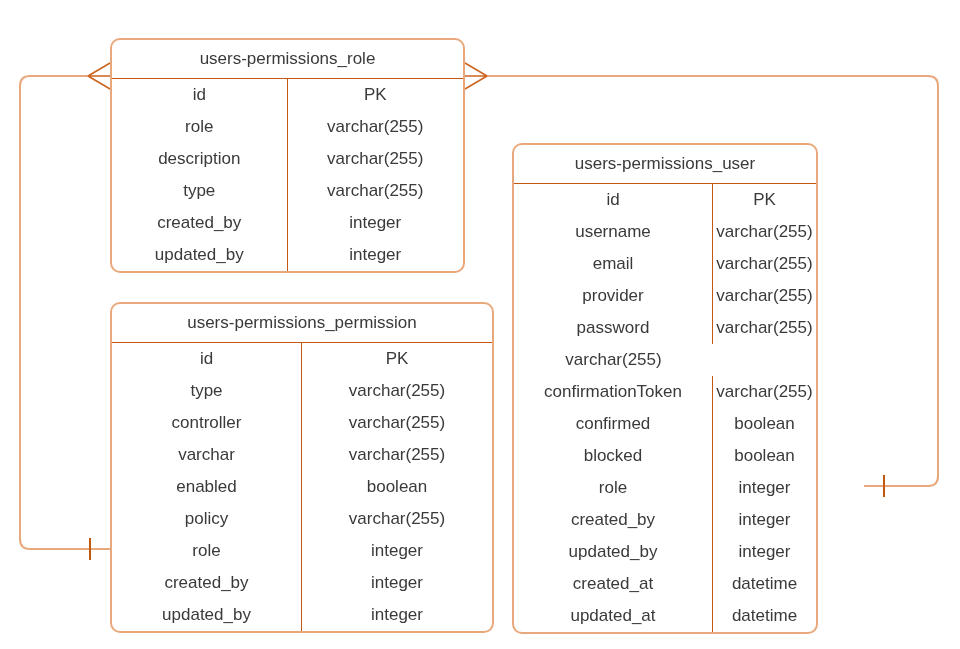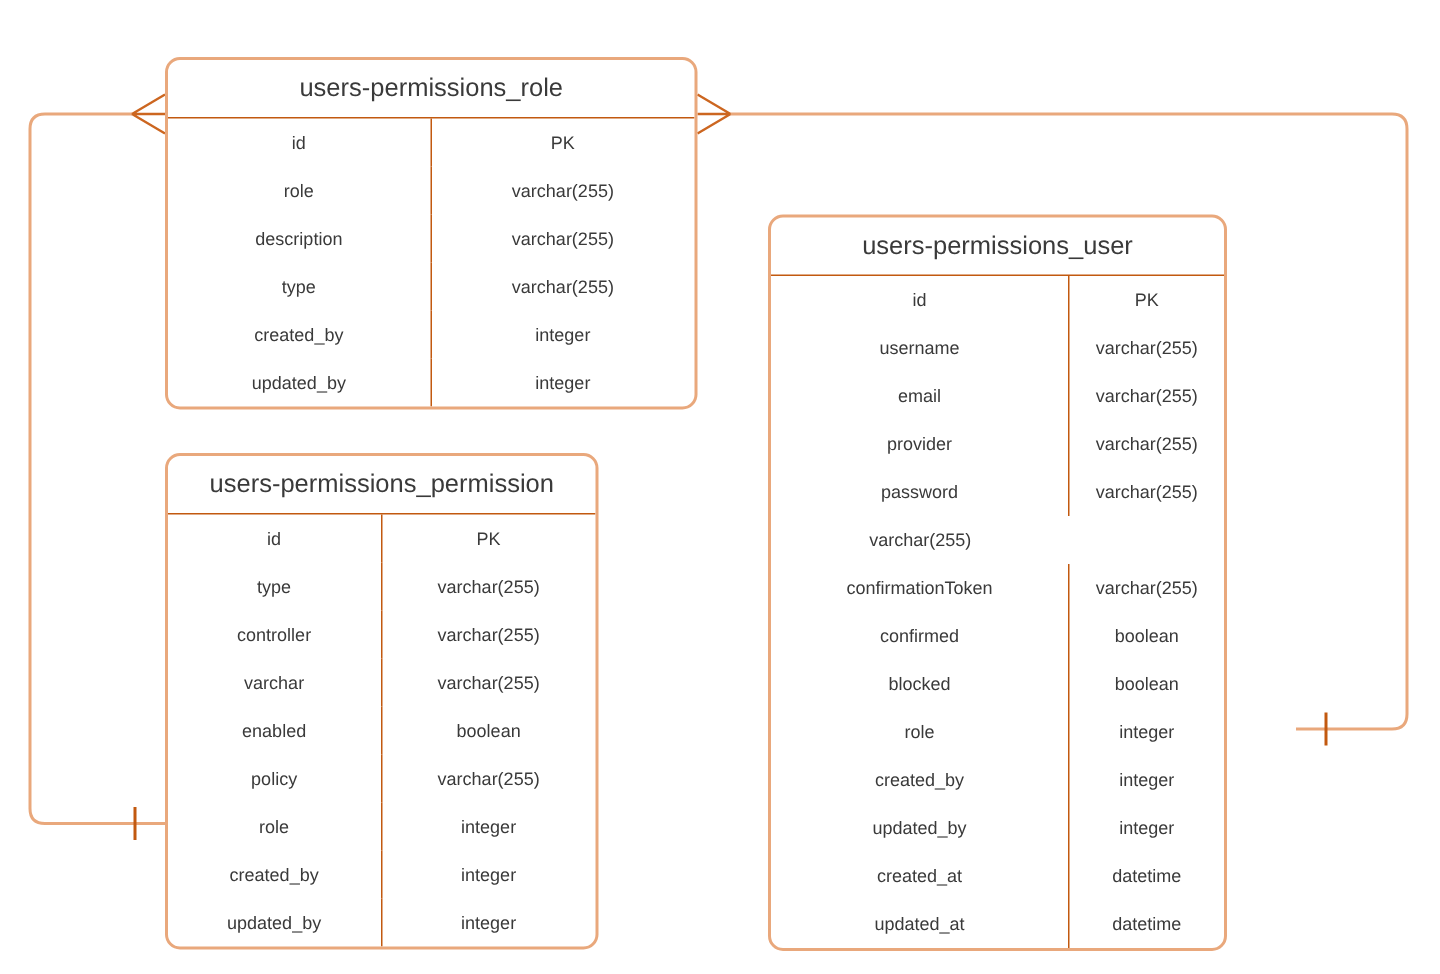--- a/index.html
+++ b/index.html
@@ -19,36 +19,36 @@
 
   .table{
     position:absolute;z-index:1;
     background:#ffffff;
     border:2px solid var(--stroke-light);
     border-radius:10px;
     overflow:hidden;
     box-sizing:border-box;
   }
   .table-role{left:110px;top:38px;width:355px;}
-  .table-permission{left:110px;top:302px;width:289px;}
+  .table-permission{left:110px;top:302px;width:384px;}
   .table-user{left:512px;top:143px;width:306px;}
 
   .table .title{
     height:38px;
     display:flex;align-items:center;justify-content:center;
     border-bottom:1px solid var(--stroke-dark);
     font-size:17px;
     white-space:nowrap;
   }
   .table .row{display:grid;height:32px;}
   .table-role .row,.table-permission .row{grid-template-columns:1fr 1fr;}
   .table-user .row{grid-template-columns:199px 1fr;}
   .cell{
     display:flex;align-items:center;justify-content:center;
-    font-size:12px;white-space:nowrap;overflow:hidden;
+    font-size:17px;white-space:nowrap;overflow:hidden;
   }
   .cell.field{border-right:1px solid var(--stroke-dark);}
 </style>
 </head>
 <body>
 
 <div id="canvas" style="color: rgb(58, 58, 58); background: rgb(255, 255, 255);">
 
   <svg id="connector-layer" width="960" height="649" viewBox="0 0 960 649">
 

